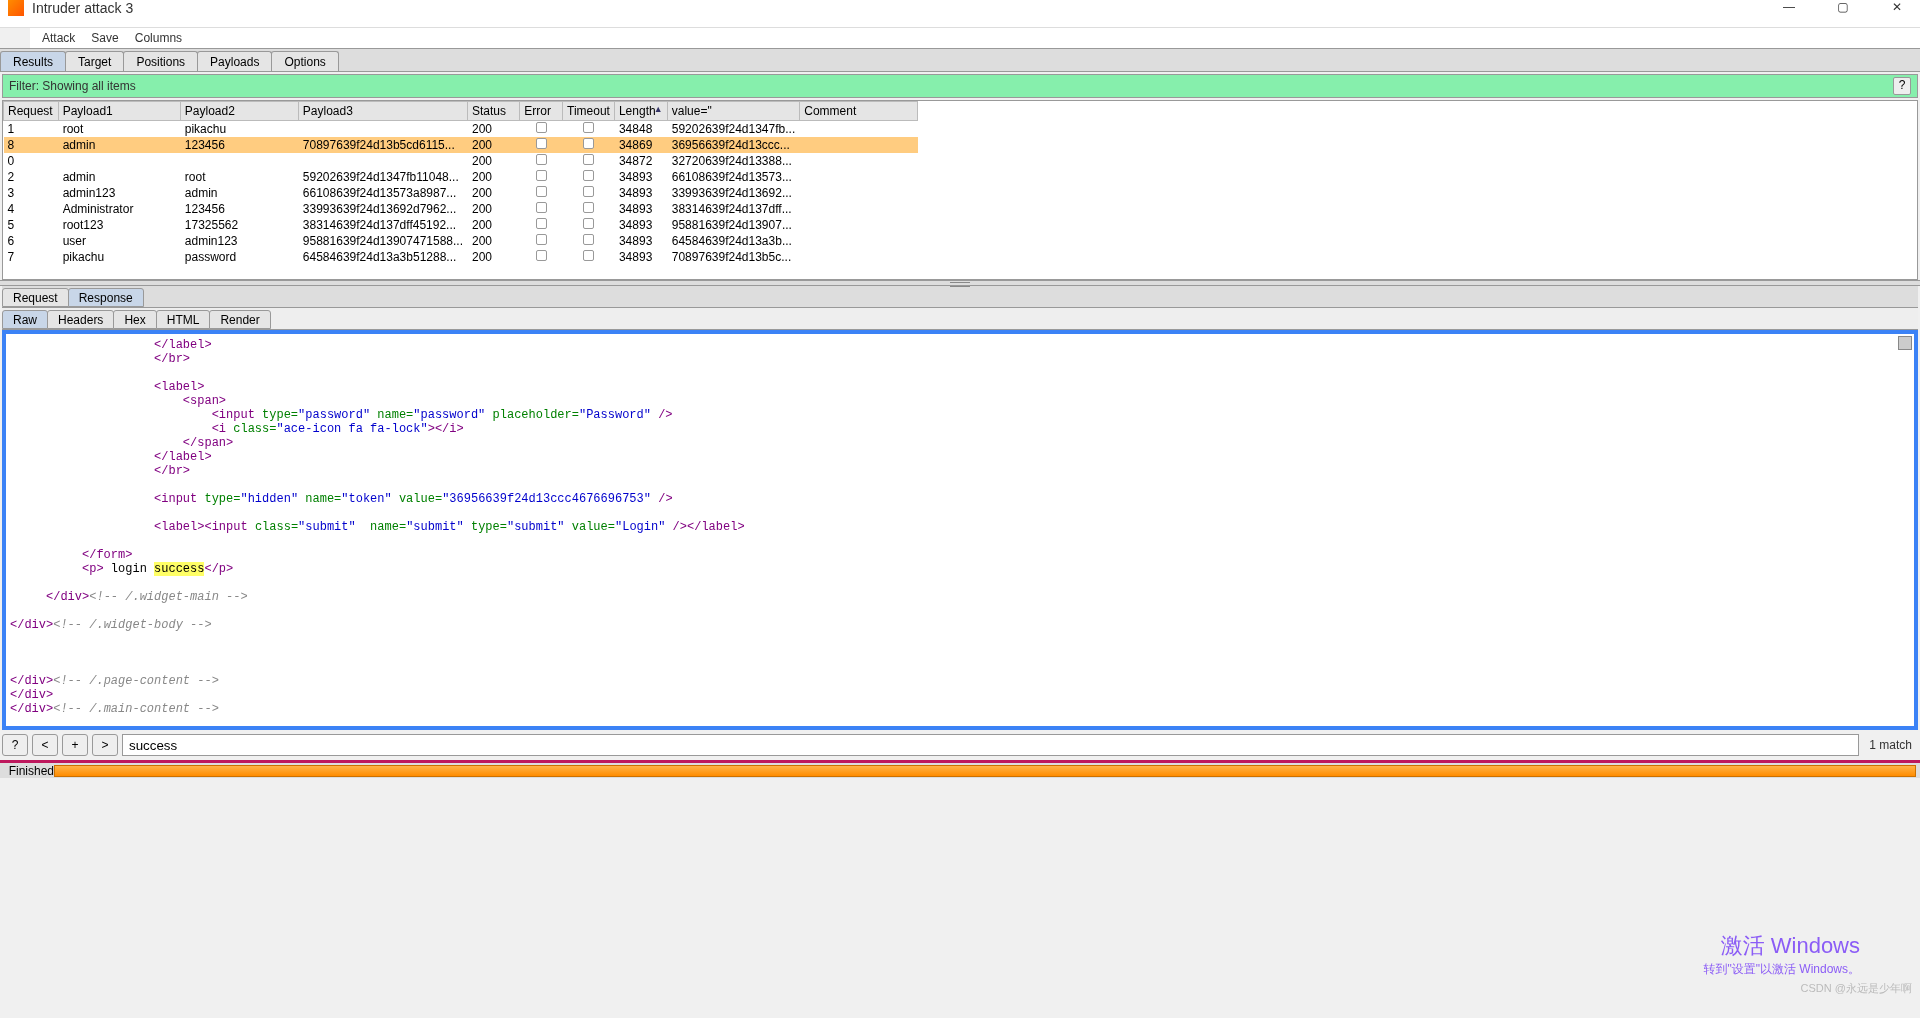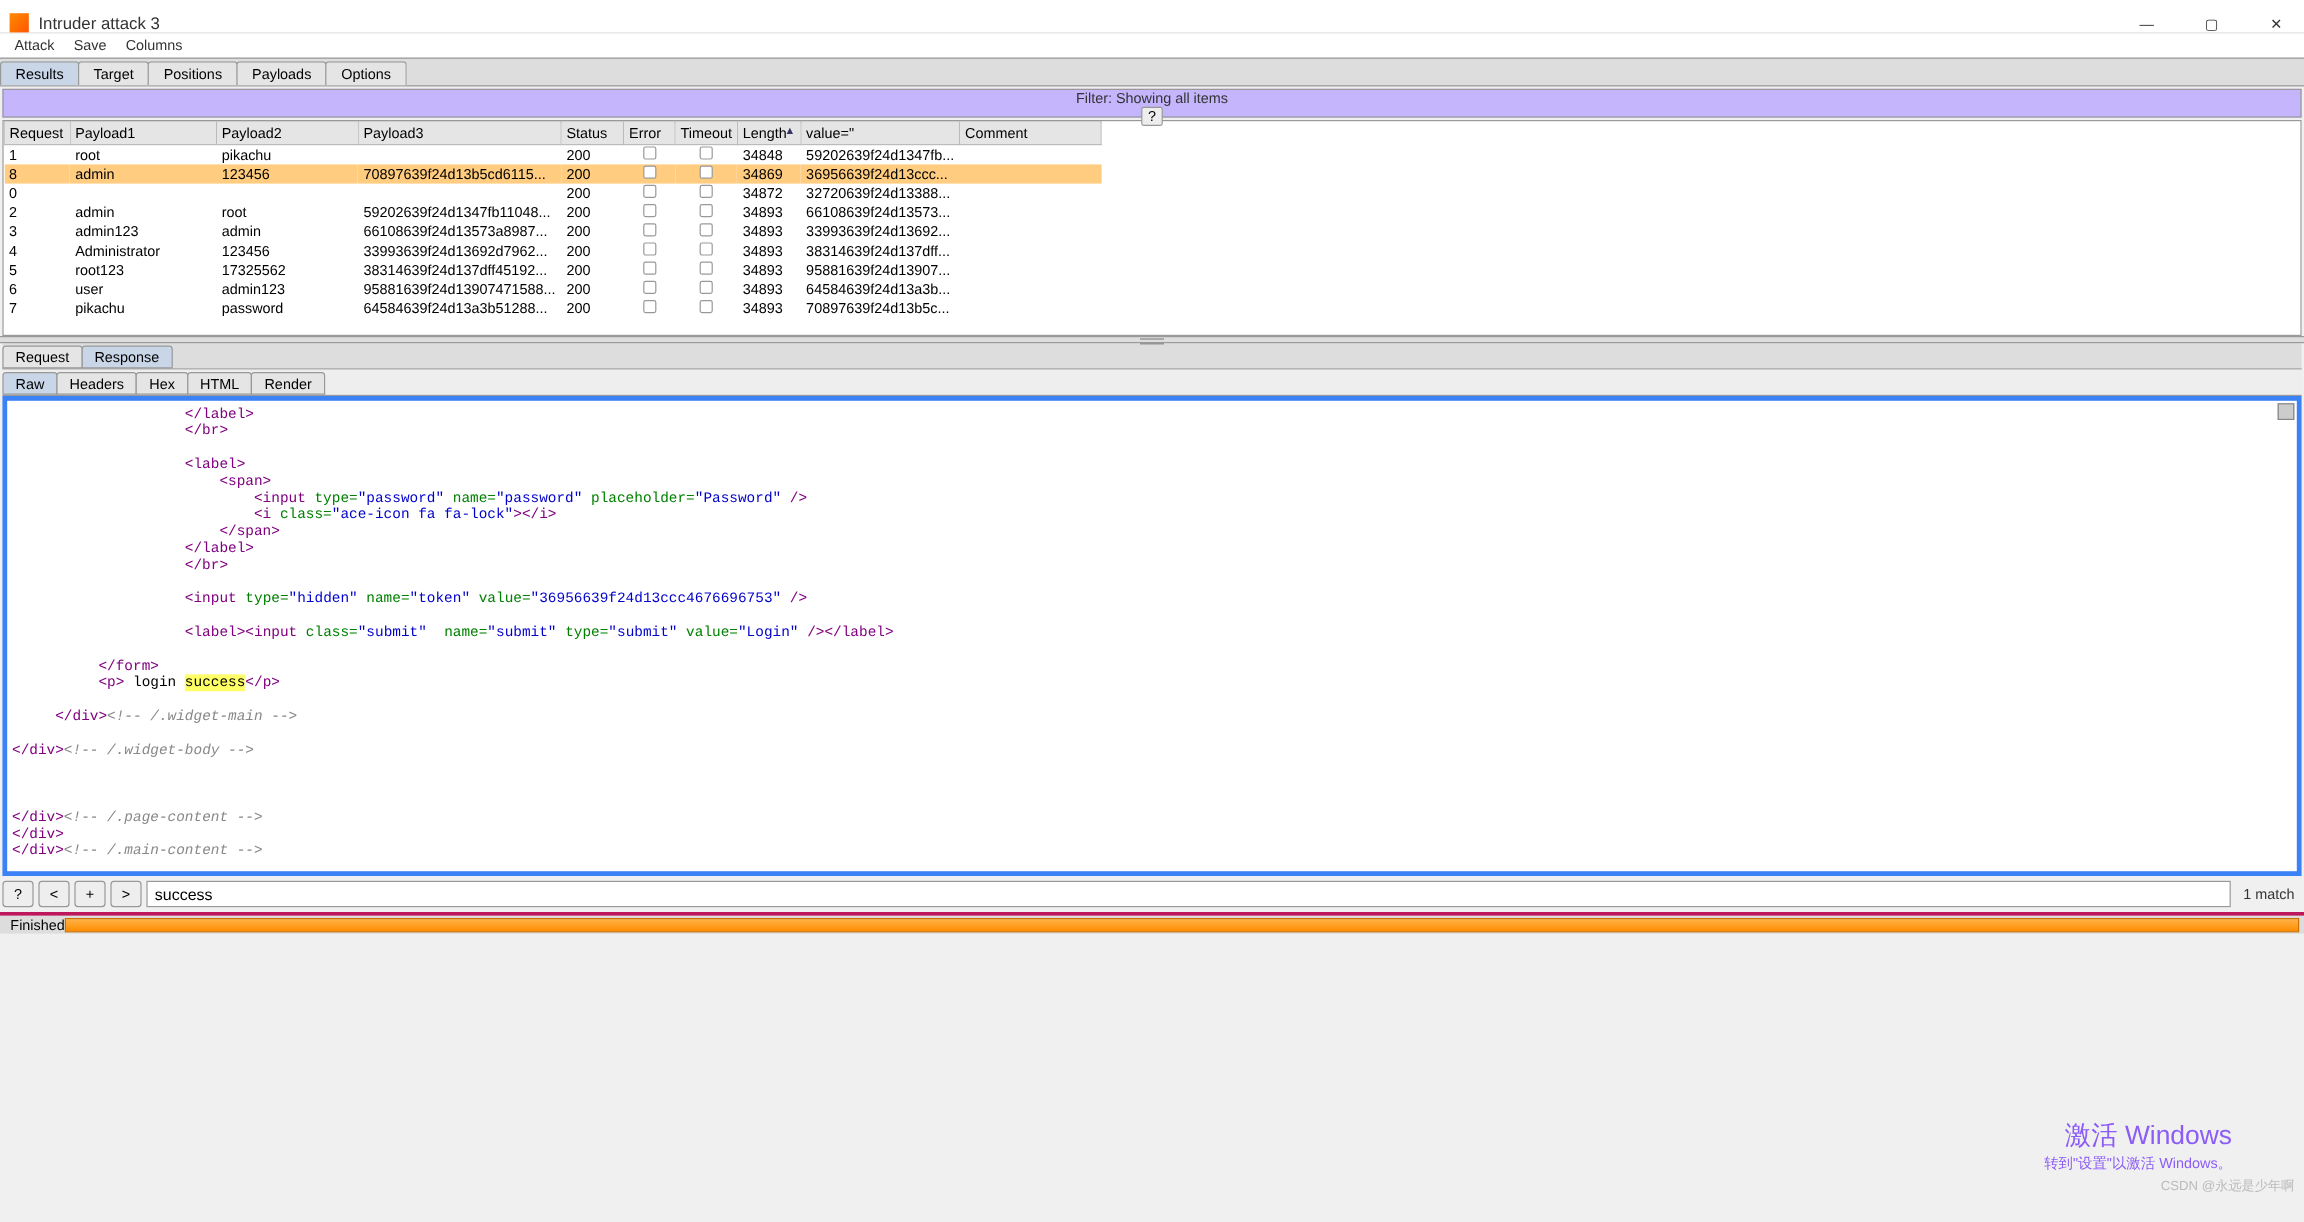--- a/index.html
+++ b/index.html
@@ -1,35 +1,35 @@
 <!DOCTYPE html>
 <html><head>
 <meta charset="utf-8">
 <style>
 * { box-sizing: border-box; margin: 0; padding: 0; }
 body { font-family: "Segoe UI", Tahoma, sans-serif; font-size: 12px; background: #f0f0f0; overflow: hidden; width: 1920px; height: 1018px; position: relative; }
 
 
-.titlebar { height: 28px; background: #fff; display: flex; align-items: flex-end; padding: 0 8px; border-bottom: 1px solid #ddd; }
+.titlebar { height: 28px; background: #fff; display: flex; align-items: flex-start; padding: 0 8px; border-bottom: 1px solid #ddd; }
 .titlebar .app-icon { width: 16px; height: 16px; background: linear-gradient(135deg,#ff8c00,#ff5500); margin-right: 8px; }
 .titlebar .title { font-size: 14px; color: #333; flex: 1; }
 .titlebar .win-controls { display: flex; gap: 24px; color: #333; }
 .titlebar .win-controls span { width: 30px; text-align: center; cursor: pointer; }
 
 
-.menubar { height: 20px; background: #fff; display: flex; align-items: center; padding: 0 6px; gap: 4px; }
+.menubar { height: 20px; background: #fff; display: flex; align-items: center; padding: 0 6px; gap: 4px; margin-left: 30px; }
 .menubar span { padding: 2px 6px; cursor: pointer; color: #333; }
 
 
 .tabs { display: flex; border-top: 1px solid #999; border-bottom: 1px solid #999; background: #ddd; height: 24px; }
 .tab { padding: 3px 12px; border: 1px solid #999; border-bottom: none; margin-top: 2px; background: #e5e5e5; cursor: pointer; border-radius: 3px 3px 0 0; margin-right: -1px; }
 .tab.active { background: #c8d6e8; }
 
 
-.filterbar { height: 24px; background: #c4b5fd; border: 1px solid #999; margin: 2px; display: flex; align-items: center; padding: 0 6px; flex-direction: column; }
+.filterbar { height: 24px; background: #86efac; border: 1px solid #999; margin: 2px; display: flex; align-items: center; padding: 0 6px; }
 .filterbar .txt { flex: 1; color: #333; }
 .filterbar .help { width: 18px; height: 18px; border: 1px solid #999; text-align: center; cursor: pointer; border-radius: 2px; background: #eee; }
 
 
 .table-wrap { border: 1px solid #999; margin: 0 2px; background: #fff; height: 180px; overflow: hidden; }
 .table { width: 915px; border-collapse: collapse; }
 .table th { background: #e5e5e5; border: 1px solid #bbb; padding: 2px 4px; text-align: left; font-weight: normal; cursor: pointer; position: relative; }
 .table th.sort::after { content: "▲"; font-size: 9px; color: #336; position: absolute; right: 4px; }
 .table td { border-right: 1px solid transparent; padding: 1px 4px; height: 16px; }
 .table tr { border-bottom: 0; }

